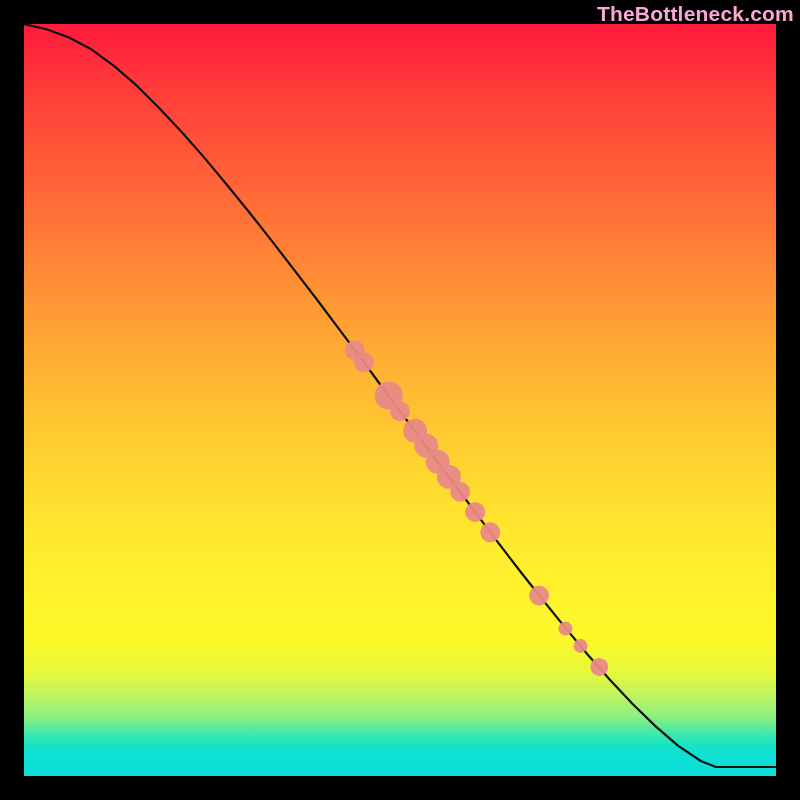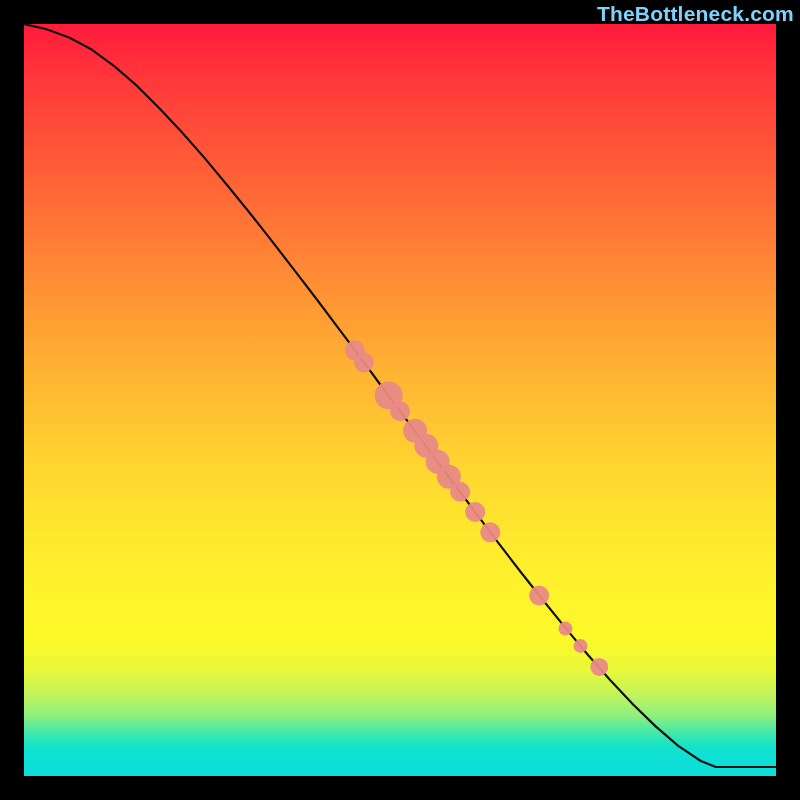--- a/index.html
+++ b/index.html
@@ -50,21 +50,21 @@
   .curve {
     position: absolute;
     inset: 0;
     width: 100%;
     height: 100%;
   }
   .watermark {
     position: absolute;
     top: 2px;
     right: 6px;
-    color: #7dd3fc;
+    color: #f9a8d4;
     font-size: 21px;
     font-weight: 600;
     letter-spacing: 0.2px;
     user-select: none;
   }
 </style>
 </head>
 <body>
 
 <div class="stage">

